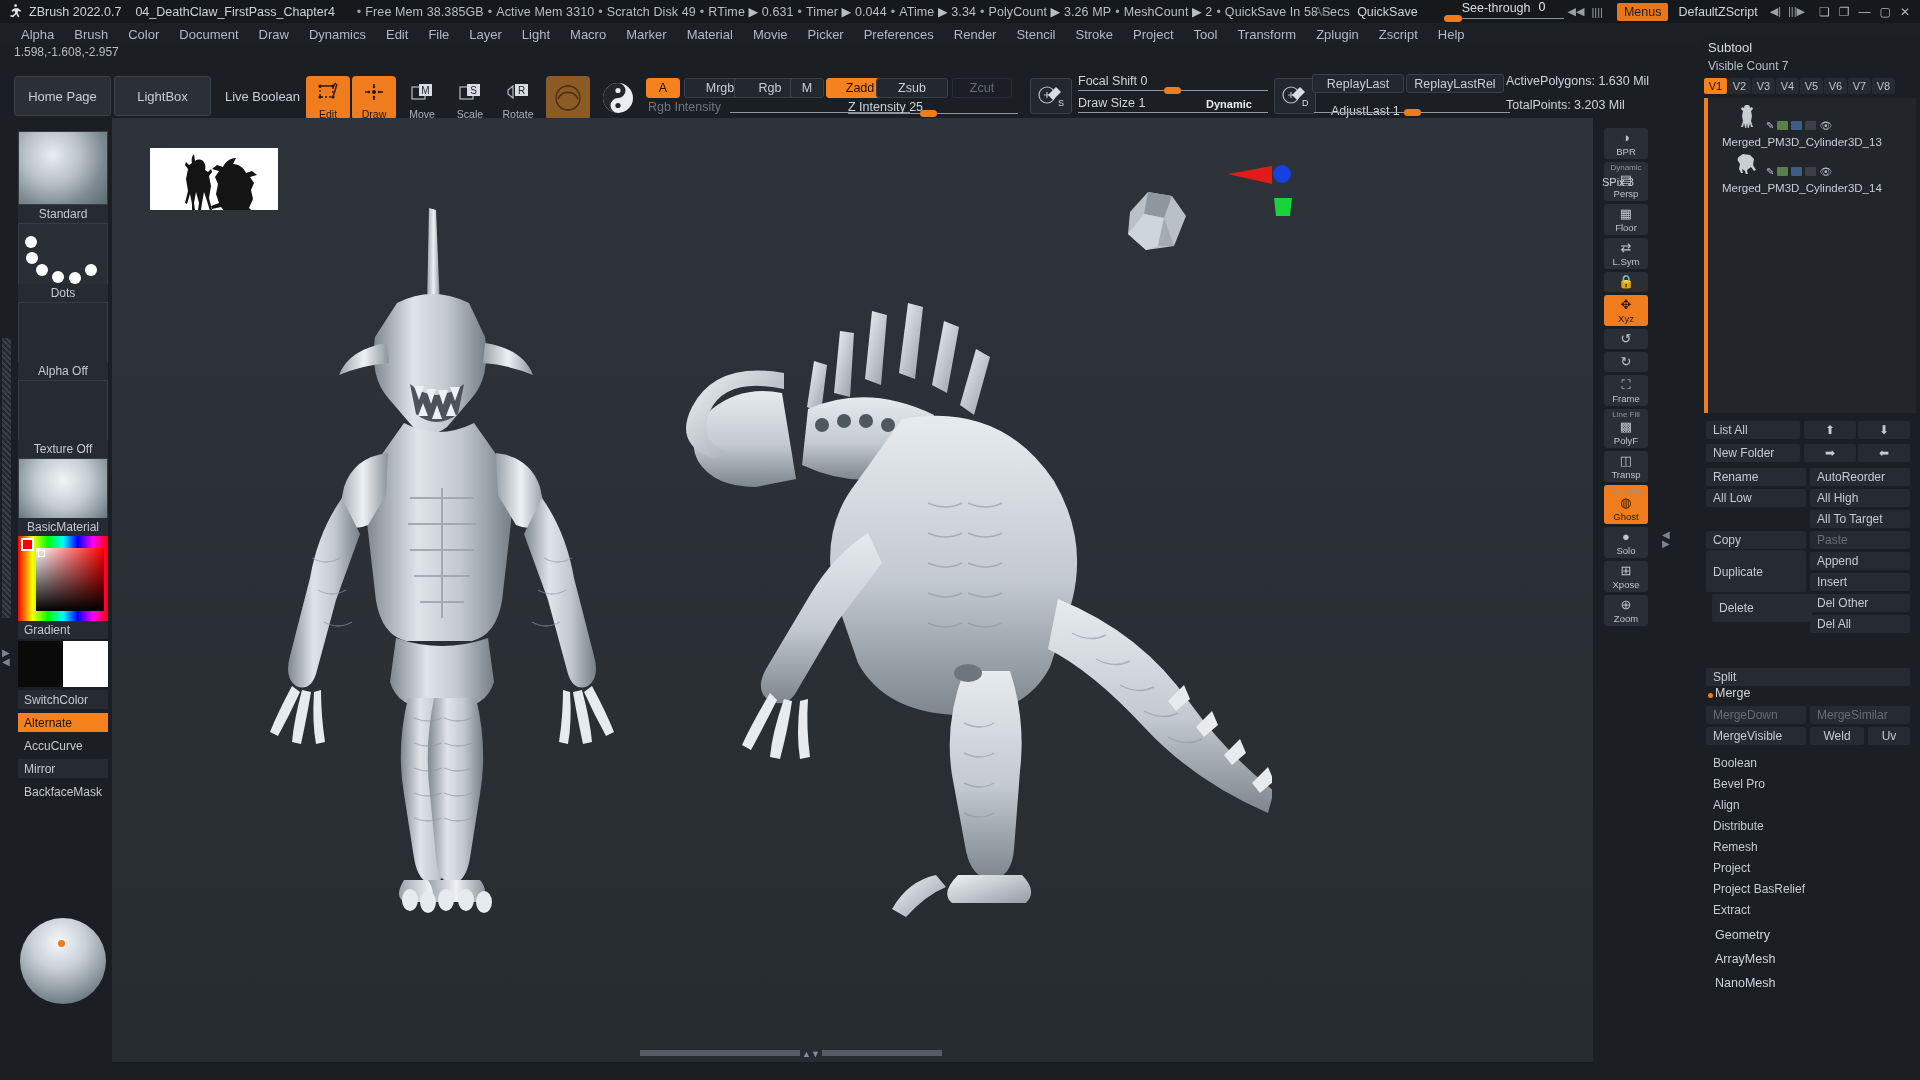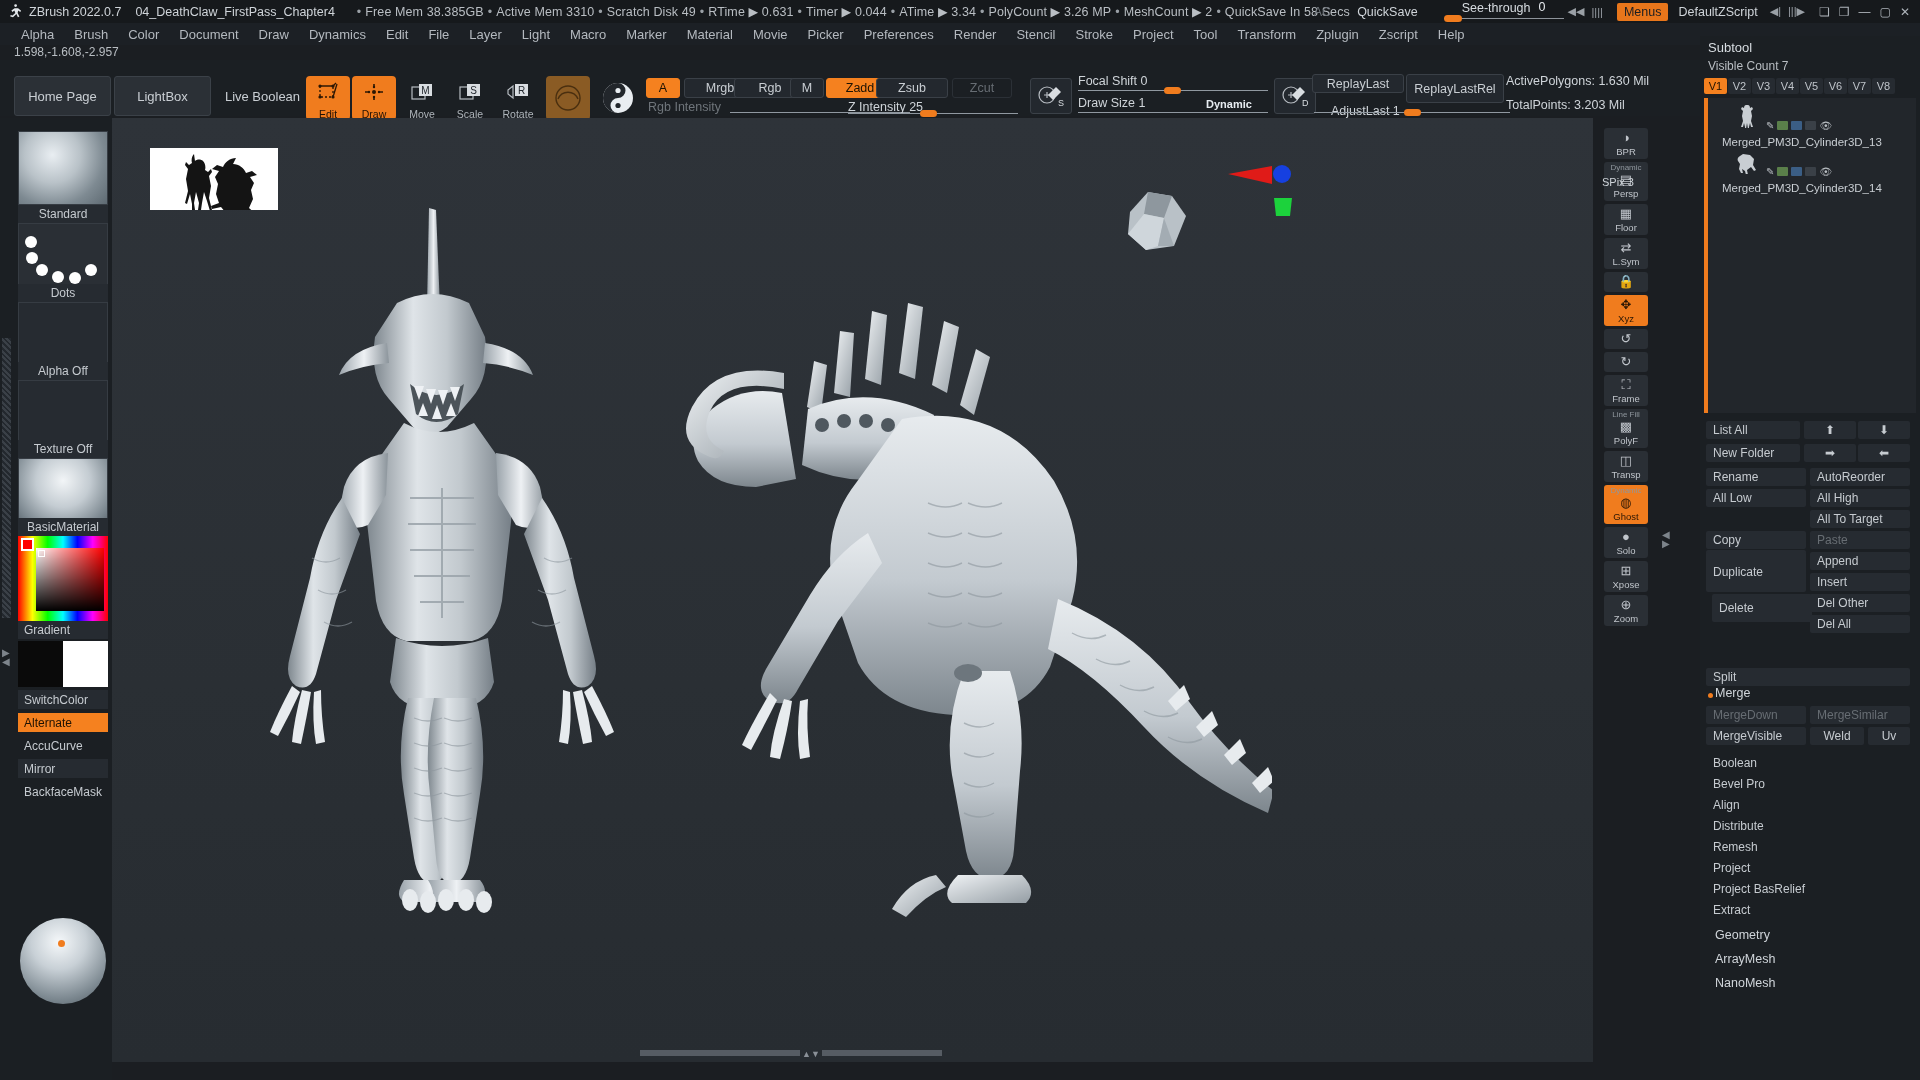--- a/index.html
+++ b/index.html
@@ -311,21 +311,21 @@
       <span>
         <svg width="30" height="26" viewBox="0 0 30 26">
             <circle cx="11" cy="13" r="8" fill="none" stroke="#b7bcc2" stroke-width="1.2"></circle>
             <path d="M8 13h6M11 10v6" stroke="#b7bcc2" stroke-width="1.2"></path>
             <path d="M20 5l5 5-8 8-5-5z" fill="#d9dde1"></path>
             <text x="22" y="24" font-size="9" fill="#d9dde1" font-family="Liberation Sans">D</text>
           </svg>
       </span>
     </div>
     <div class="pill" style="left:1312px;top:14px;width:92px;height:19px;">ReplayLast</div>
-    <div class="pill" style="left:1406px;top:14px;width:98px;height:29px;">ReplayLastRel</div>
+    <div class="pill" style="left:1406px;top:14px;width:98px;height:19px;">ReplayLastRel</div>
     <div class="stat" style="left:1314px;top:44px;margin-left:17px;">AdjustLast 1</div>
     <div class="sl-track" style="left:1314px;top:52px;width:196px;"></div>
     <div class="sl-knob" style="position:absolute;left:1404px;top:49px;"></div>
 
     <div class="stat" style="left:1506px;top:14px;">ActivePolygons: 1.630 Mil</div>
     <div class="stat" style="left:1506px;top:38px;">TotalPoints: 3.203 Mil</div>
   </div>
   <div class="orangebar"></div>
 
   <div class="leftshelf">

